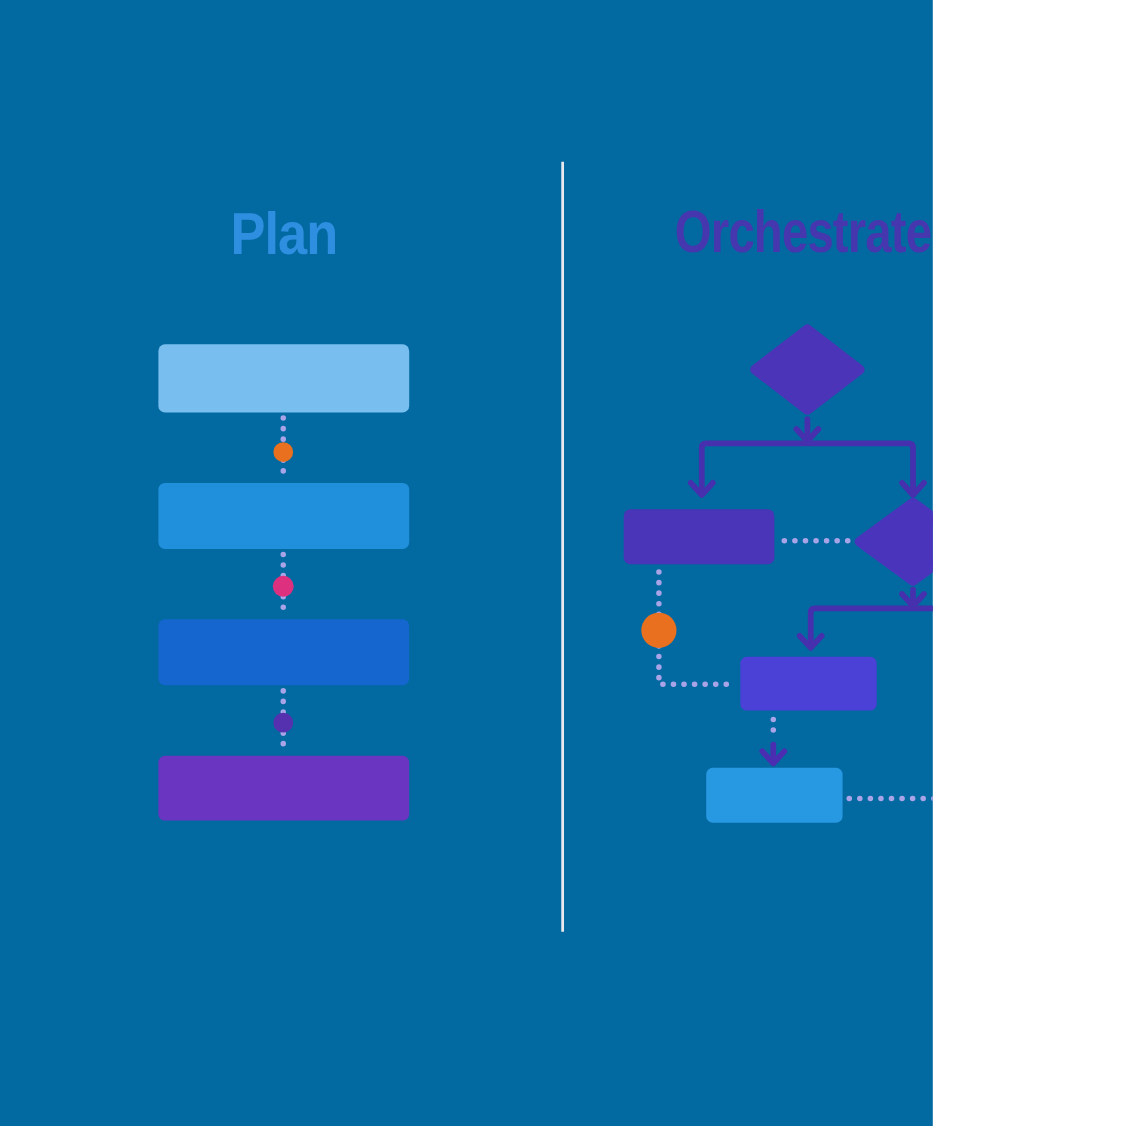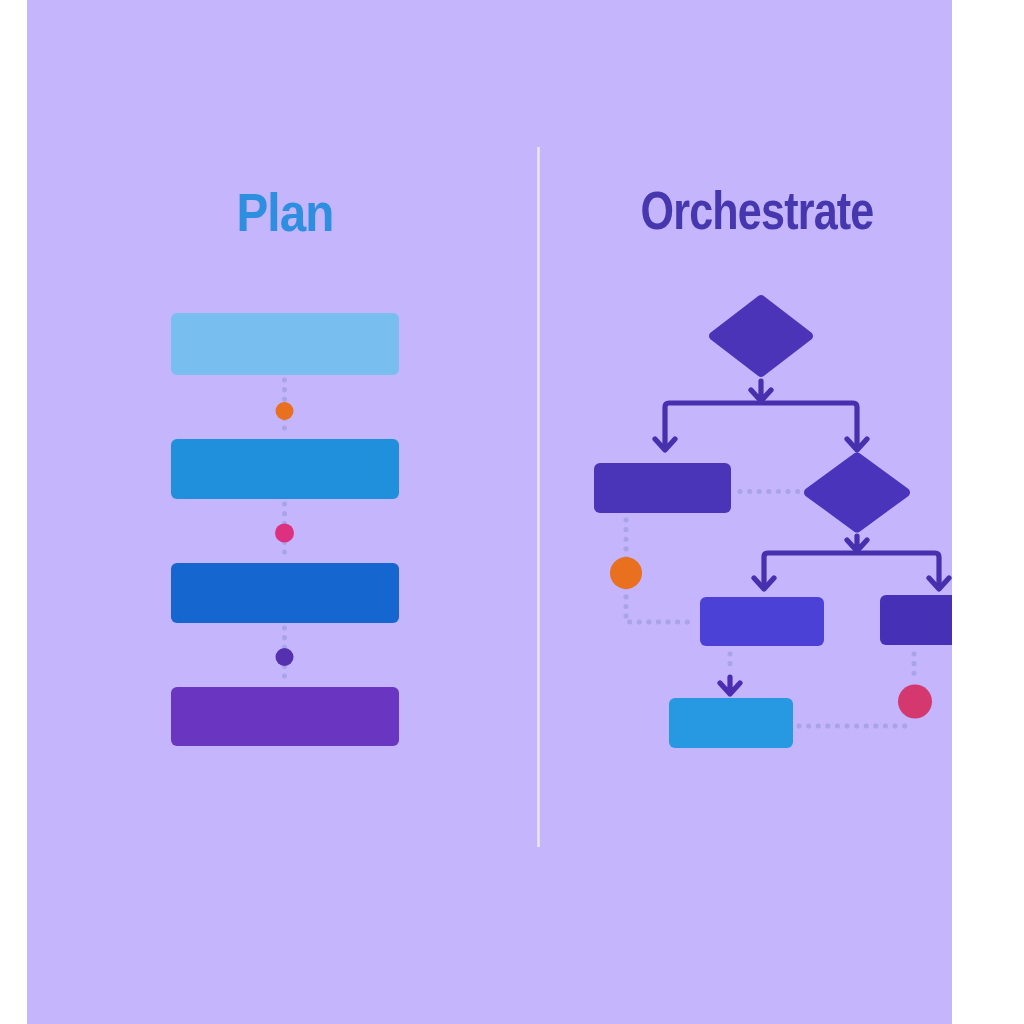--- a/index.html
+++ b/index.html
@@ -1,23 +1,22 @@
 <!DOCTYPE html>
 <html><head>
 <meta charset="utf-8">
 <style>
   html, body { margin: 0; padding: 0; background: #ffffff; }
   .canvas {
     position: relative;
-    width: 925px;
+    width: 848px;
     height: 1024px;
-    background: #c4b5fd;
+    background: #0369a1;
     overflow: hidden;
     font-family: "Liberation Sans", sans-serif;
-    margin-left: 27px;
   }
   svg { display: block; }
   .title {
     font-family: "Liberation Sans", sans-serif;
     font-weight: 700;
     font-size: 54px;
     letter-spacing: -1px;
   }
   .dotline {
     fill: none;

